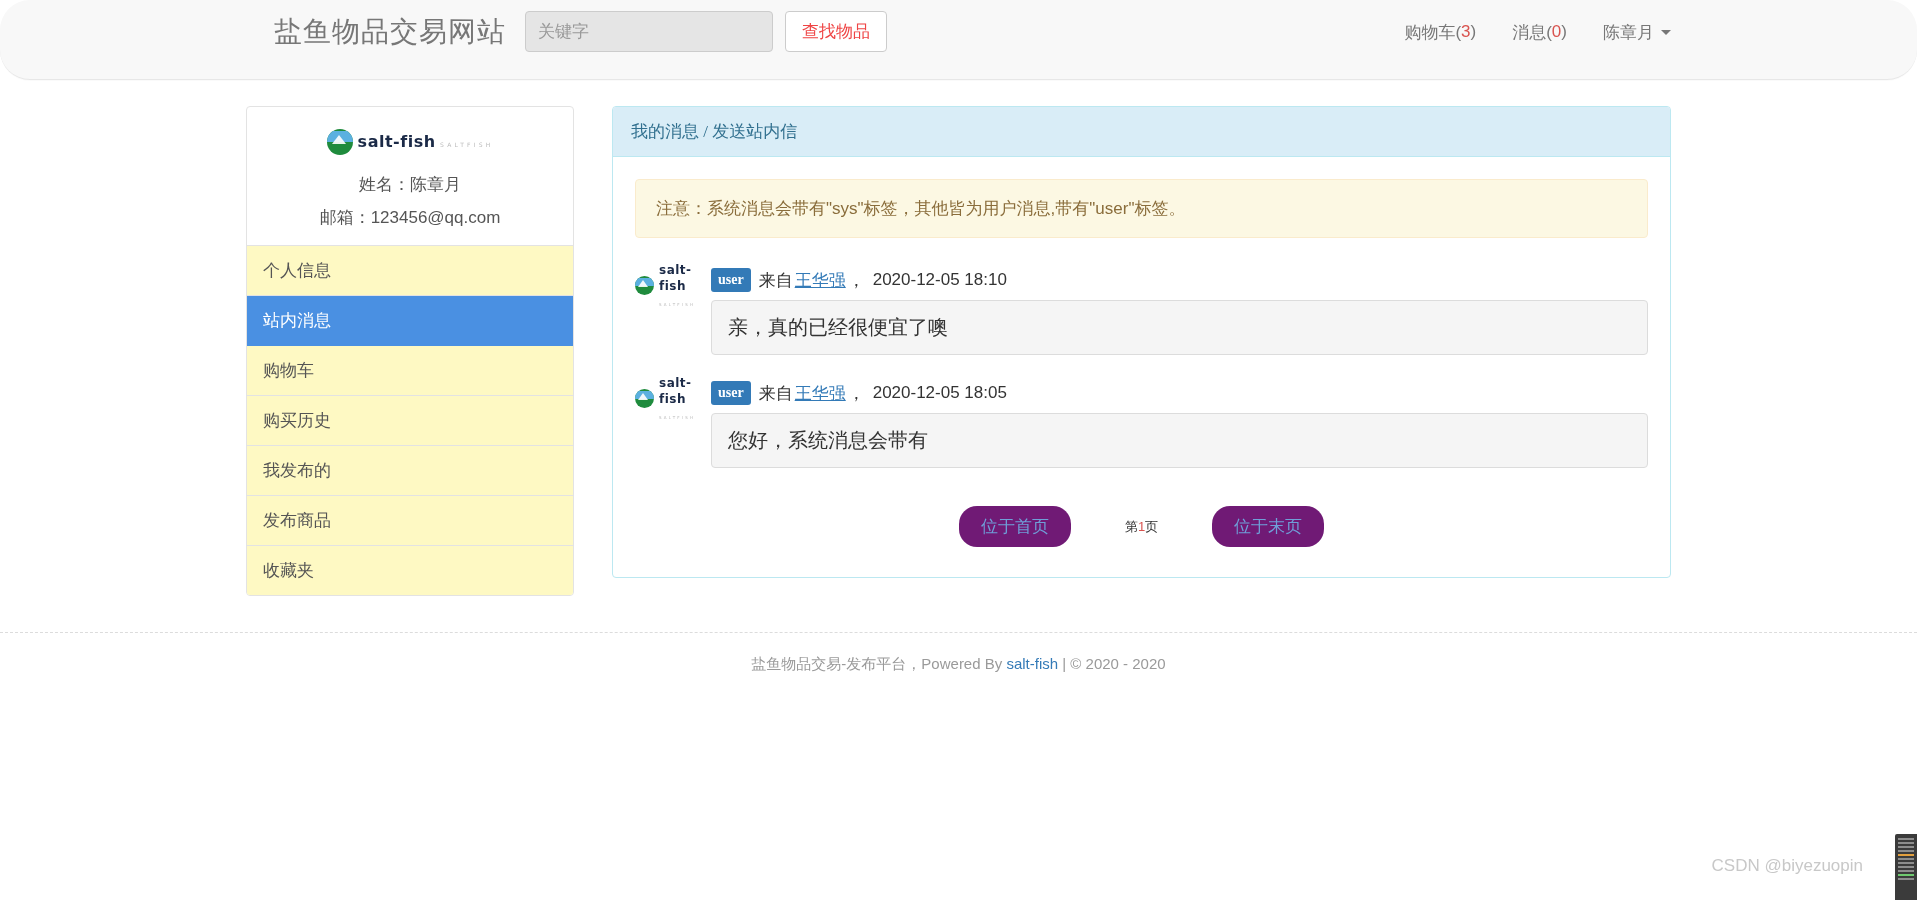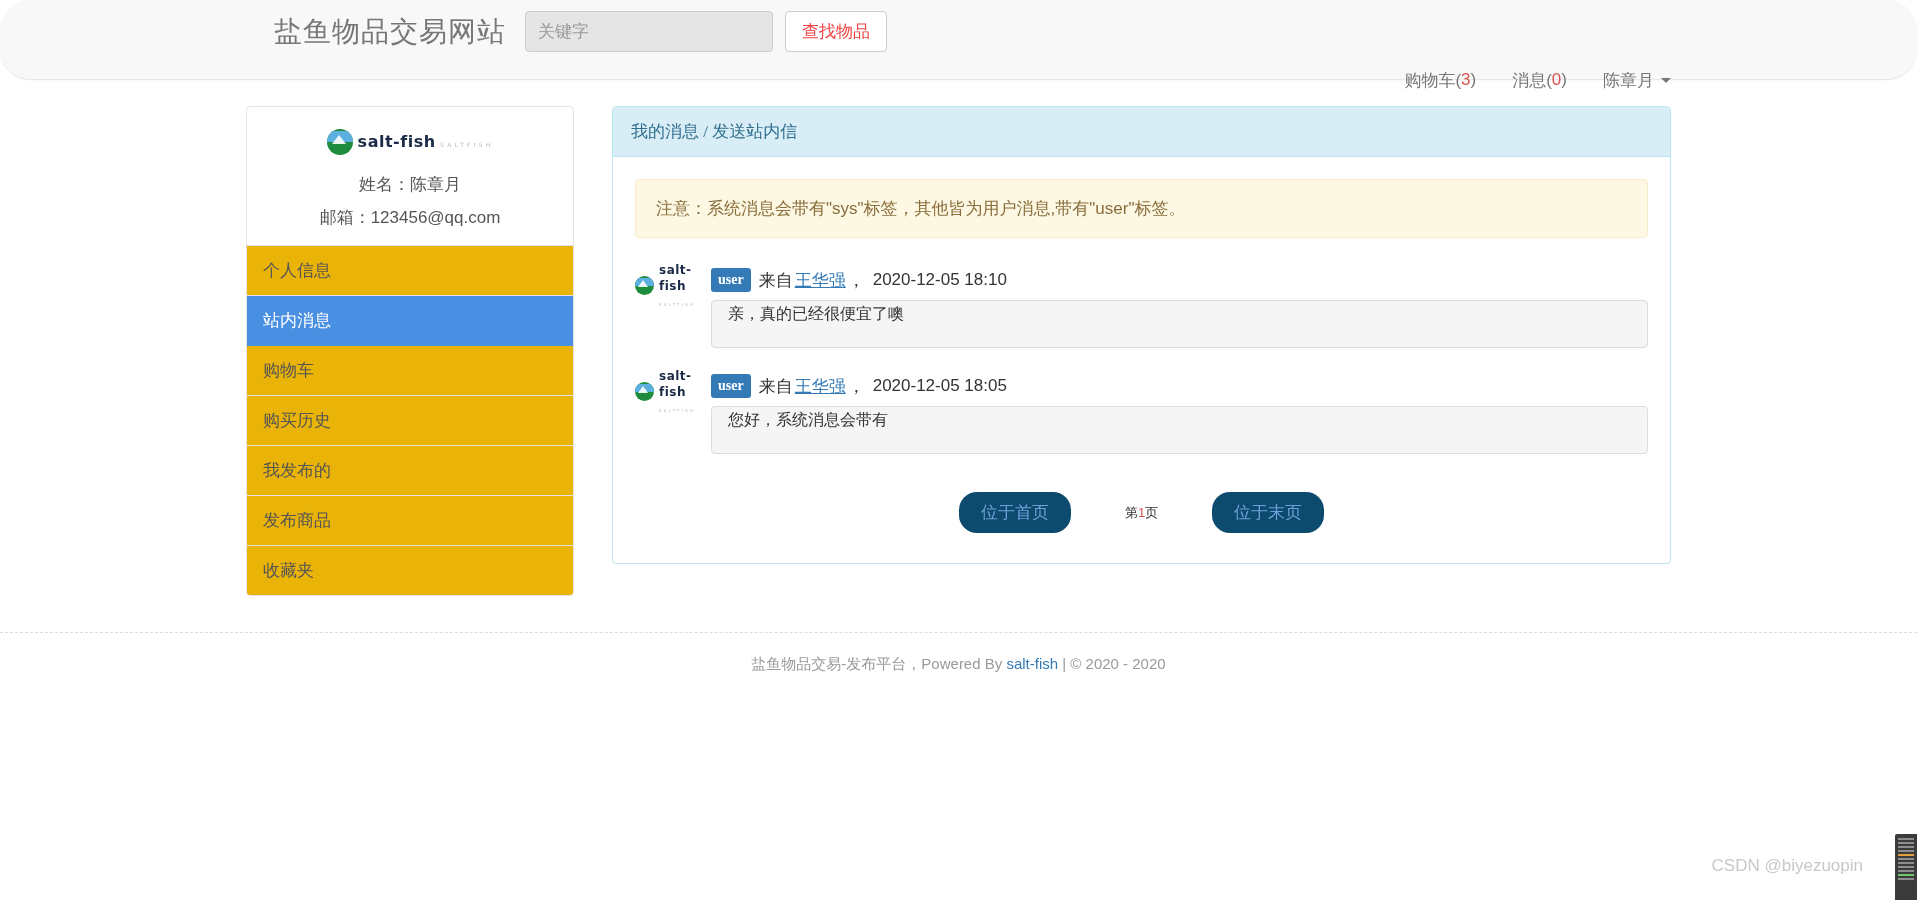--- a/index.html
+++ b/index.html
@@ -75,21 +75,20 @@
     font-family: "Liberation Sans", "DejaVu Sans", sans-serif;
     white-space: nowrap;
   }
   .nav-right {
     position: absolute;
     right: 228px;
     top: 0;
     height: 64px;
     display: flex;
     align-items: flex-end;
-    margin-top: 48px;
   }
   .nav-link {
     display: inline-flex;
     align-items: center;
     height: 64px;
     padding: 0 18px;
     font-size: 17px;
     color: #777;
     text-decoration: none;
     white-space: nowrap;
@@ -188,21 +187,21 @@
     margin: 6px 0;
   }
   .menu { list-style: none; margin: 0; padding: 0; }
   .menu-item {
     display: block;
     padding: 13px 16px;
     font-size: 17px;
     color: #555;
     text-decoration: none;
     border-bottom: 1px solid #e3e3e3;
-    background: #eab308;
+    background: #fef9c3;
     cursor: pointer;
   }
   .menu li:last-child .menu-item { border-bottom: none; }
   .menu-item.active {
     background: #4a90e2;
     color: #ffffff;
     border-color: #4a90e2;
   }
 
   
@@ -274,37 +273,37 @@
     margin-right: 8px;
     font-family: Liberation Serif, serif;
   }
   .msg-from { color: #333; }
   .msg-user { color: #337ab7; margin: 0 2px; }
   .msg-time { color: #333; margin-left: 8px; }
   .msg-body {
     background: #f5f5f5;
     border: 1px solid #dcdcdc;
     border-radius: 4px;
-    padding: 3px 16px;
-    font-size: 16px;
+    padding: 13px 16px;
+    font-size: 20px;
     color: #333;
     min-height: 48px;
   }
 
   
   .pager {
     display: flex;
     align-items: center;
     justify-content: center;
     gap: 54px;
     margin-top: 38px;
   }
   .pager-btn {
     display: inline-block;
-    background: #0c4a6e;
+    background: #701a75;
     color: #6f9fd8;
     border: none;
     border-radius: 18px;
     padding: 9px 22px;
     font-size: 17px;
     cursor: pointer;
     font-family: "Liberation Sans", "DejaVu Sans", sans-serif;
     white-space: nowrap;
   }
   .pager-info { font-size: 13px; color: #333; white-space: nowrap; }

